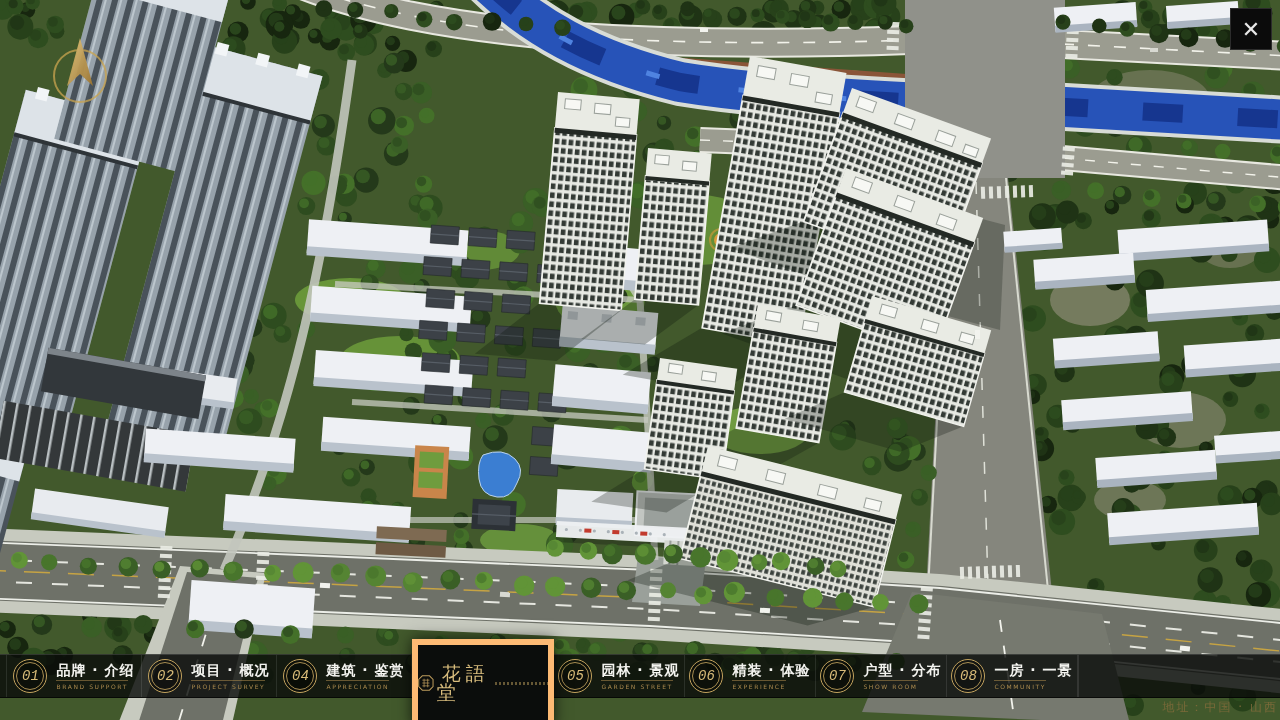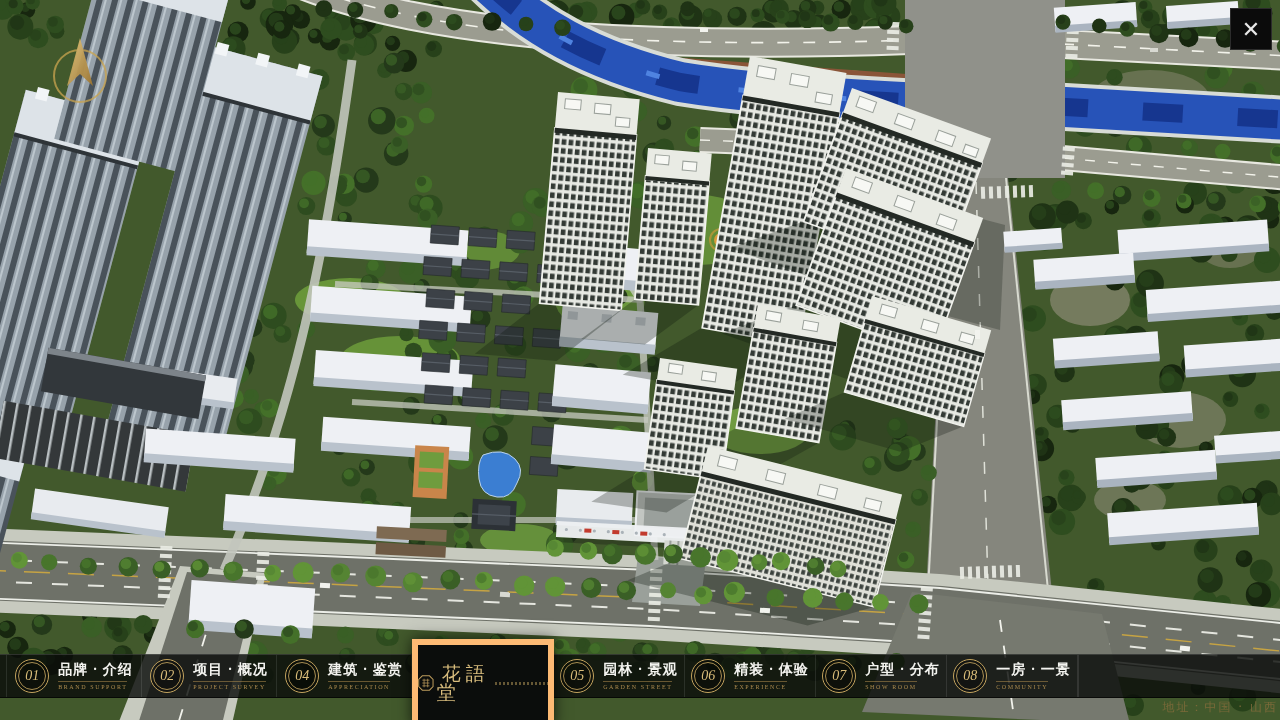--- a/index.html
+++ b/index.html
@@ -16,23 +16,23 @@
        background:rgba(10,12,10,.82);border-top:1px solid rgba(255,255,255,.14);
        border-bottom:1px solid rgba(0,0,0,.65);z-index:20;}
   .bar .spacer-l{width:6px;border-right:1px solid rgba(255,255,255,.10);}
   .bar .spacer-r{flex:1;border-left:1px solid rgba(255,255,255,.10);}
   .cell{width:134px;display:flex;align-items:center;justify-content:center;gap:9px;
         border-right:1px solid rgba(255,255,255,.10);cursor:pointer;}
   .cell.rsz{width:130px;text-align:center;}
   .badge{width:32px;height:32px;border-radius:50%;border:1px solid #c3a35e;position:relative;
          display:flex;align-items:center;justify-content:center;flex:0 0 auto;background:rgba(0,0,0,.35);}
   .badge::before{content:"";position:absolute;inset:2px;border-radius:50%;border:1px solid rgba(195,163,94,.85);}
-  .badge .num{font-family:Liberation Serif, serif;font-style:italic;
+  .badge .num{font-family:Liberation Mono, monospace;font-style:italic;
               font-size:14px;color:#d9bc79;line-height:1;}
-  .txt{display:flex;flex-direction:column;align-items:flex-start;font-family:Liberation Serif, serif;}
+  .txt{display:flex;flex-direction:column;align-items:flex-start;}
   .zh{font-size:14px;font-weight:bold;color:#f3f3ef;letter-spacing:1px;white-space:nowrap;line-height:1.15;}
   .en{font-size:6px;color:#ab8a4e;letter-spacing:1.6px;border-top:1px solid rgba(173,138,77,.55);
       margin-top:2px;padding-top:2px;white-space:nowrap;}
   .logo-tile{width:130px;margin-top:-16px;height:76px;background:#0b0d0c;border:6px solid #fdba74;
              box-shadow:0 0 14px rgba(0,0,0,.7);display:flex;flex-direction:row;align-items:center;
              justify-content:center;gap:3px;z-index:25;cursor:pointer;}
   .logo-title{font-family:"DejaVu Serif","Liberation Serif",serif;font-size:19px;color:#d8bc7d;
               letter-spacing:5px;line-height:1;text-indent:5px;}
   .logo-sub{width:74px;height:3px;opacity:.55;
             background:repeating-linear-gradient(90deg,rgba(195,163,94,.9) 0 2px,transparent 2px 4px);}

